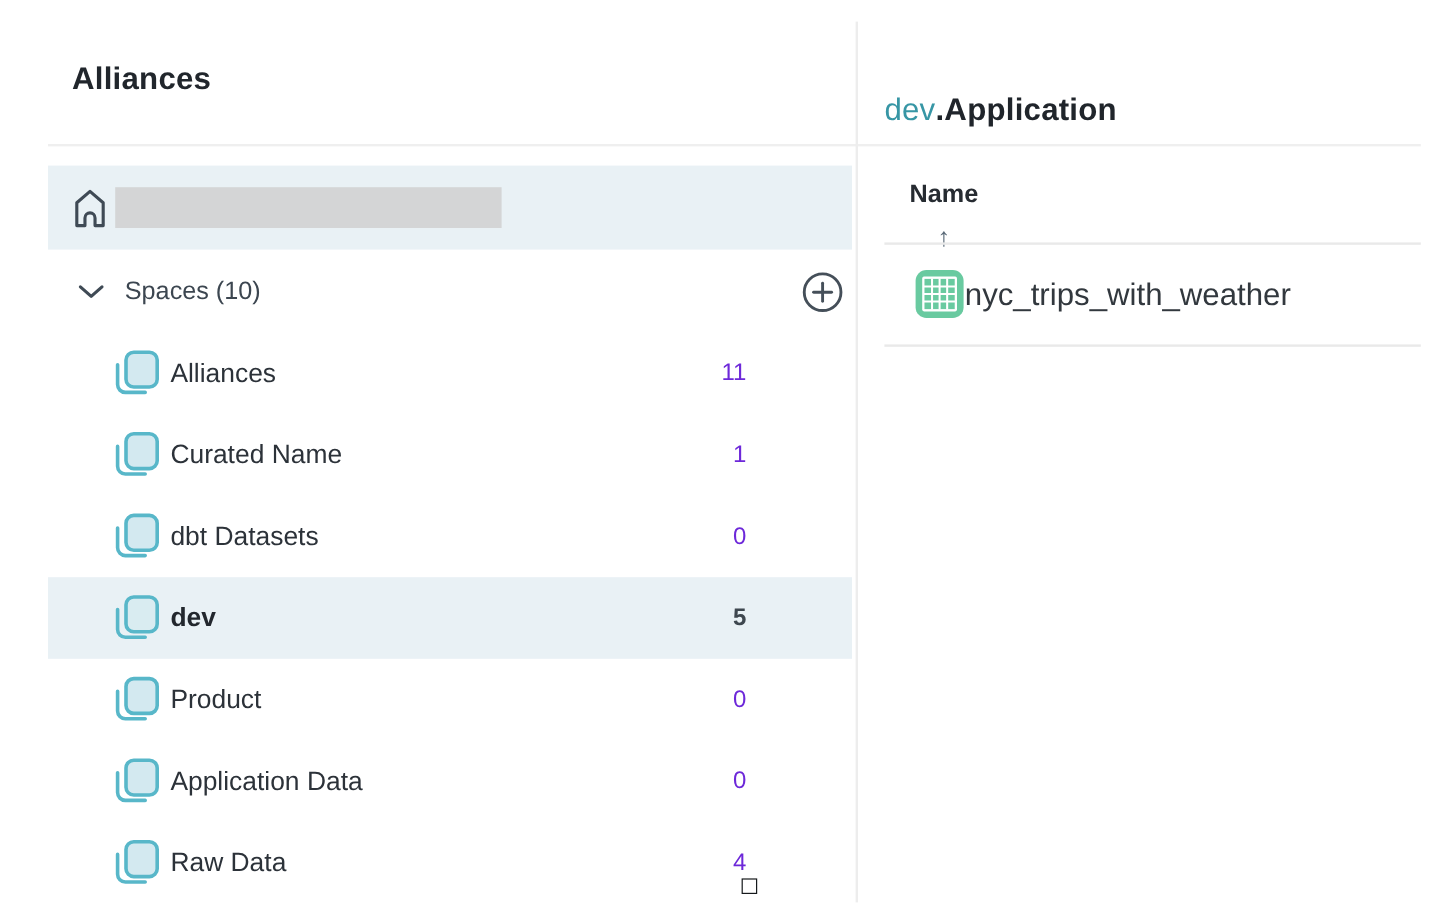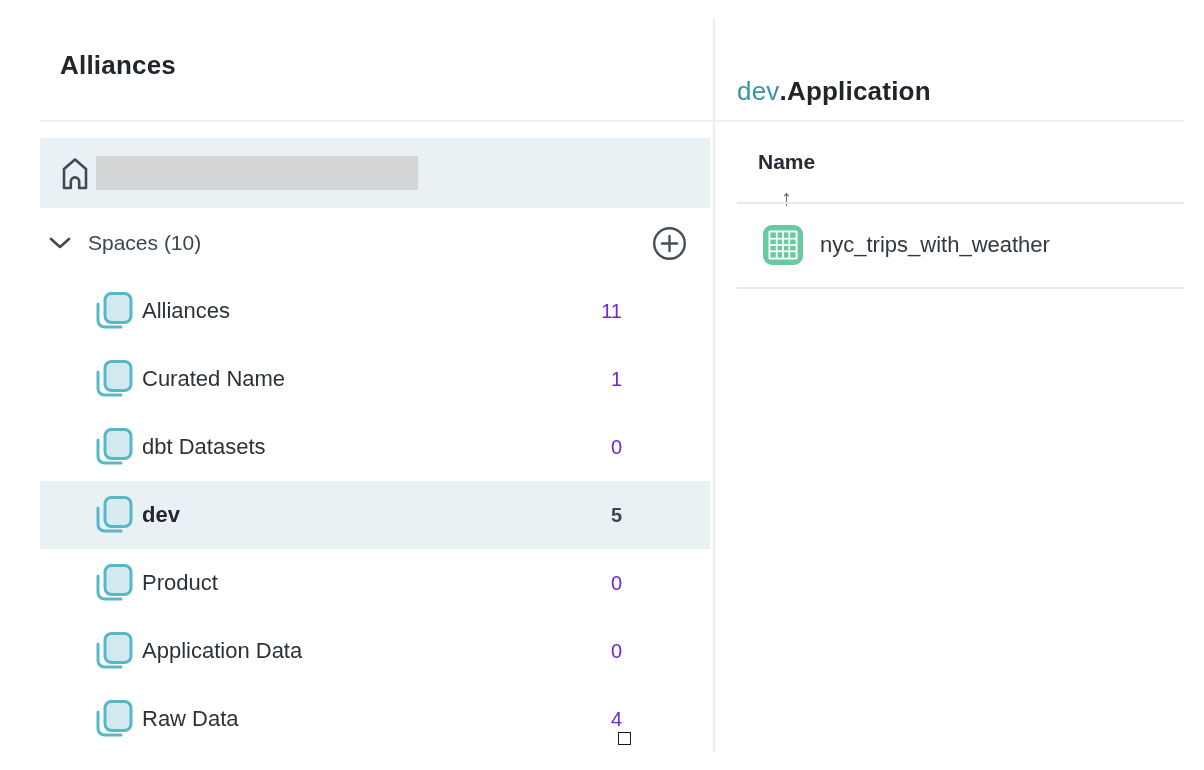--- a/index.html
+++ b/index.html
@@ -19,21 +19,21 @@
   }
   .home-row {
     position:absolute; left:40px; top:138px; width:670px; height:70px;
     background:#e9f1f5; display:flex; align-items:center;
     padding-left:18px; box-sizing:border-box; cursor:pointer;
   }
   .home-icon-wrap { width:34px; height:38px; display:flex; align-items:center; justify-content:center; }
   .redacted-bar { width:322px; height:34px; background:#d4d5d6; margin-left:4px; }
 
   .spaces-header {
-    position:absolute; left:40px; top:224px; width:670px; height:38px;
+    position:absolute; left:56px; top:224px; width:670px; height:38px;
     display:flex; align-items:center;text-align:center;
   }
   .chevron-wrap { margin-left:8px; display:flex; cursor:pointer; }
   .spaces-label { margin-left:16px; font-size:21px; color:#3c4650; }
   .add-btn {
     margin-left:auto; margin-right:22px; width:37px; height:37px;
     display:flex; align-items:center; justify-content:center;
     background:transparent; border:none; padding:0; cursor:pointer;
   }
 
@@ -71,21 +71,21 @@
   }
   .name-header .col-label { font-size:21px; font-weight:600; color:#262b31; }
   .sort-arrow { font-size:22px; font-weight:400; color:#5a6a78; }
 
   .divider-name { position:absolute; left:737px; top:202px; width:467px; height:1.5px; background:#e9e9e9; }
   .data-row {
     position:absolute; left:737px; top:203px; width:467px; height:84px;
     display:flex; align-items:center; padding-left:25px; box-sizing:border-box; cursor:pointer;
   }
   .table-icon-wrap { width:42px; height:42px; display:flex; }
-  .data-row .row-label { margin-left:16px; font-size:22px; color:#32383e; }
+  .data-row .row-label { font-size:26px; color:#32383e; }
   .divider-row { position:absolute; left:737px; top:287px; width:467px; height:1.5px; background:#e9e9e9; }
 
   svg { display:block; }
 </style>
 </head>
 <body>
 
 <div id="app">
 
   <div>

